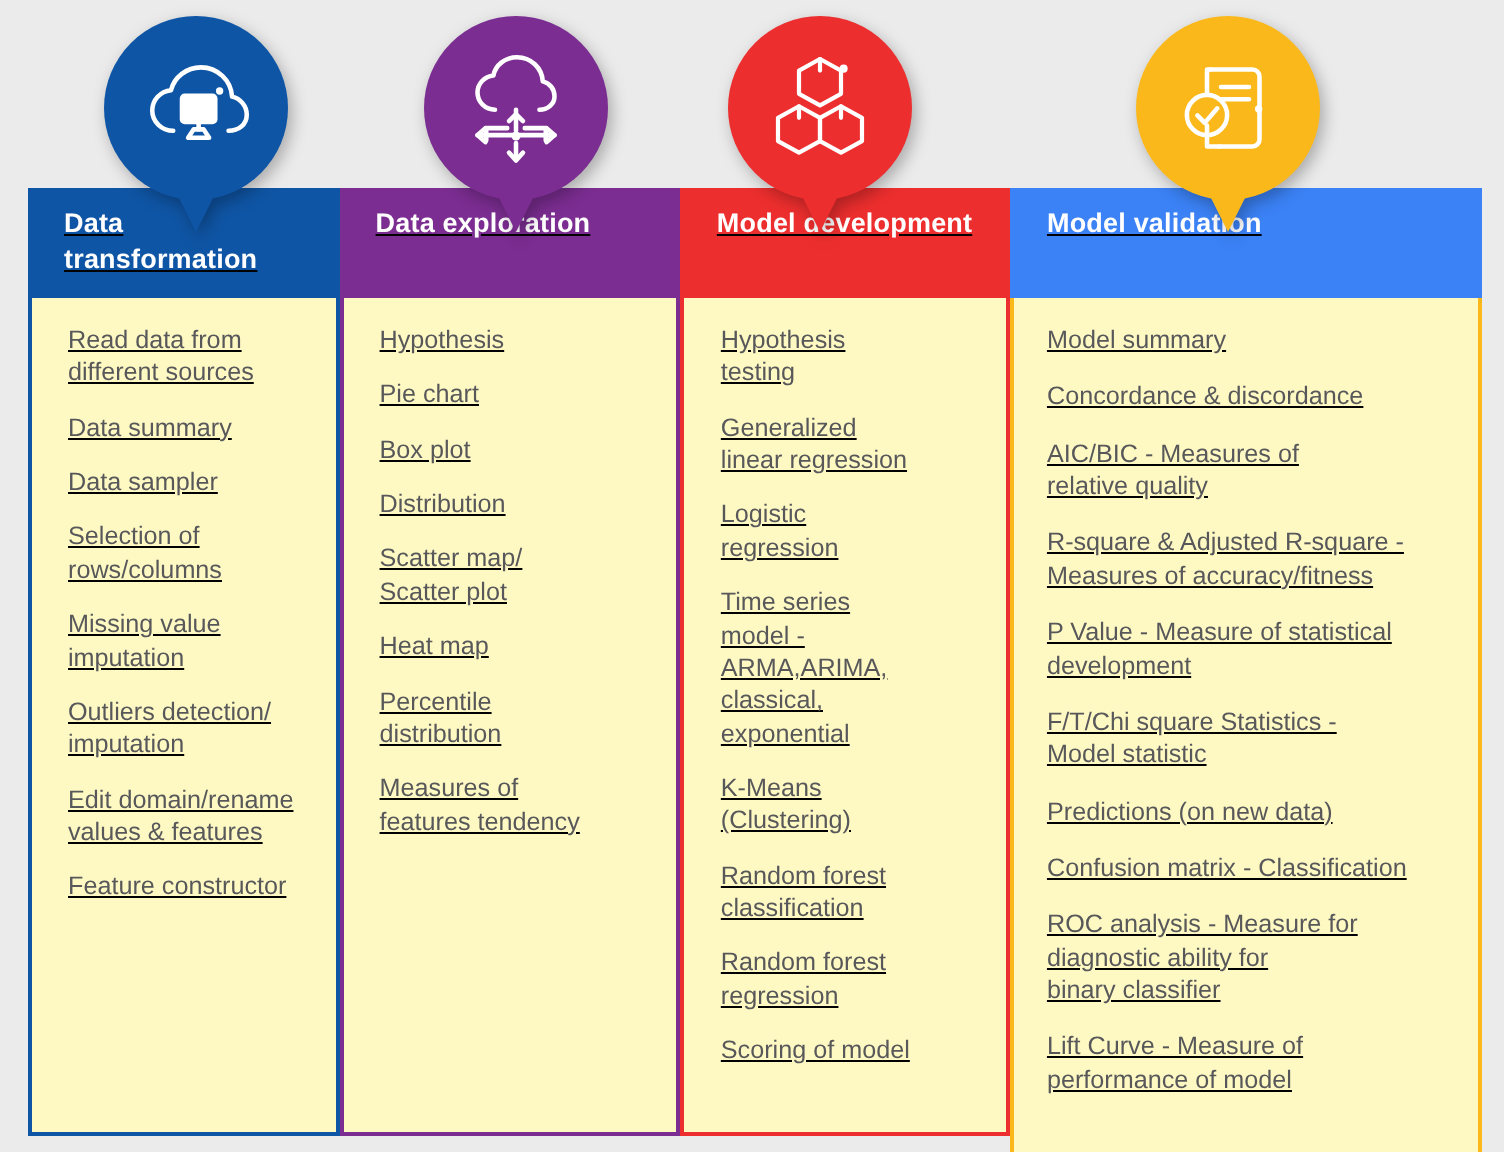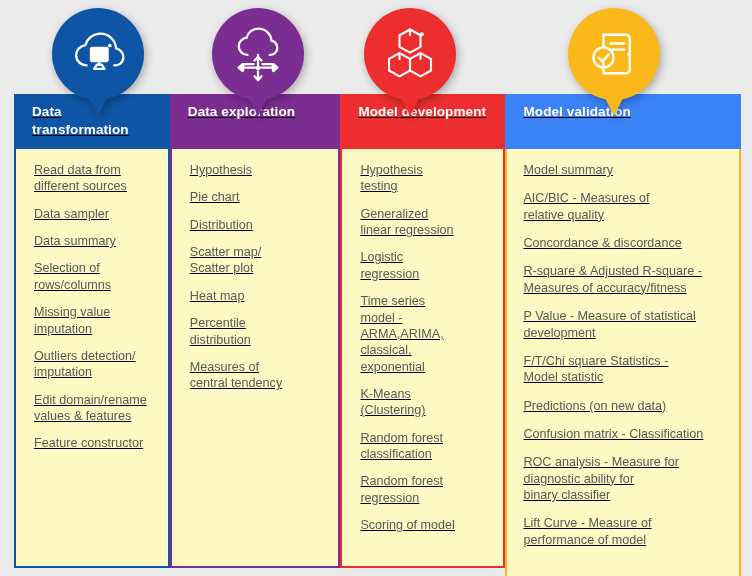--- a/index.html
+++ b/index.html
@@ -193,48 +193,49 @@
   </div>
 
   <div class="columns">
 
     <div class="column col-0">
       <div class="col-header" style="background:#0f55a5">Data
 transformation</div>
       <div class="col-body" style="border-color:#0f55a5">
         <div class="item">Read data from
 different sources</div>
+        <div class="item">Data summary</div>
         <div class="item">Data sampler</div>
-        <div class="item">Data summary</div>
         <div class="item">Selection of
 rows/columns</div>
         <div class="item">Missing value
 imputation</div>
         <div class="item">Outliers detection/
 imputation</div>
         <div class="item">Edit domain/rename
 values &amp; features</div>
         <div class="item">Feature constructor</div>
       </div>
     </div>
 
     <div class="column col-1">
       <div class="col-header" style="background:#7b2d91">Data
 exploration</div>
       <div class="col-body" style="border-color:#7b2d91">
         <div class="item">Hypothesis</div>
         <div class="item">Pie chart</div>
+        <div class="item">Box plot</div>
         <div class="item">Distribution</div>
         <div class="item">Scatter map/
 Scatter plot</div>
         <div class="item">Heat map</div>
         <div class="item">Percentile
 distribution</div>
         <div class="item">Measures of
-central tendency</div>
+features tendency</div>
       </div>
     </div>
 
     <div class="column col-2">
       <div class="col-header" style="background:#ed2e2e">Model
 development</div>
       <div class="col-body" style="border-color:#ed2e2e">
         <div class="item">Hypothesis
 testing</div>
         <div class="item">Generalized
@@ -254,23 +255,23 @@
 regression</div>
         <div class="item">Scoring of model</div>
       </div>
     </div>
 
     <div class="column col-3">
       <div class="col-header" style="background:#3b82f6">Model
 validation</div>
       <div class="col-body" style="border-color:#fab81b">
         <div class="item">Model summary</div>
+        <div class="item">Concordance &amp; discordance</div>
         <div class="item">AIC/BIC - Measures of
 relative quality</div>
-        <div class="item">Concordance &amp; discordance</div>
         <div class="item">R-square &amp; Adjusted R-square -
 Measures of accuracy/fitness</div>
         <div class="item">P Value - Measure of statistical
 development</div>
         <div class="item">F/T/Chi square Statistics -
 Model statistic</div>
         <div class="item">Predictions (on new data)</div>
         <div class="item">Confusion matrix - Classification</div>
         <div class="item">ROC analysis - Measure for
 diagnostic ability for

